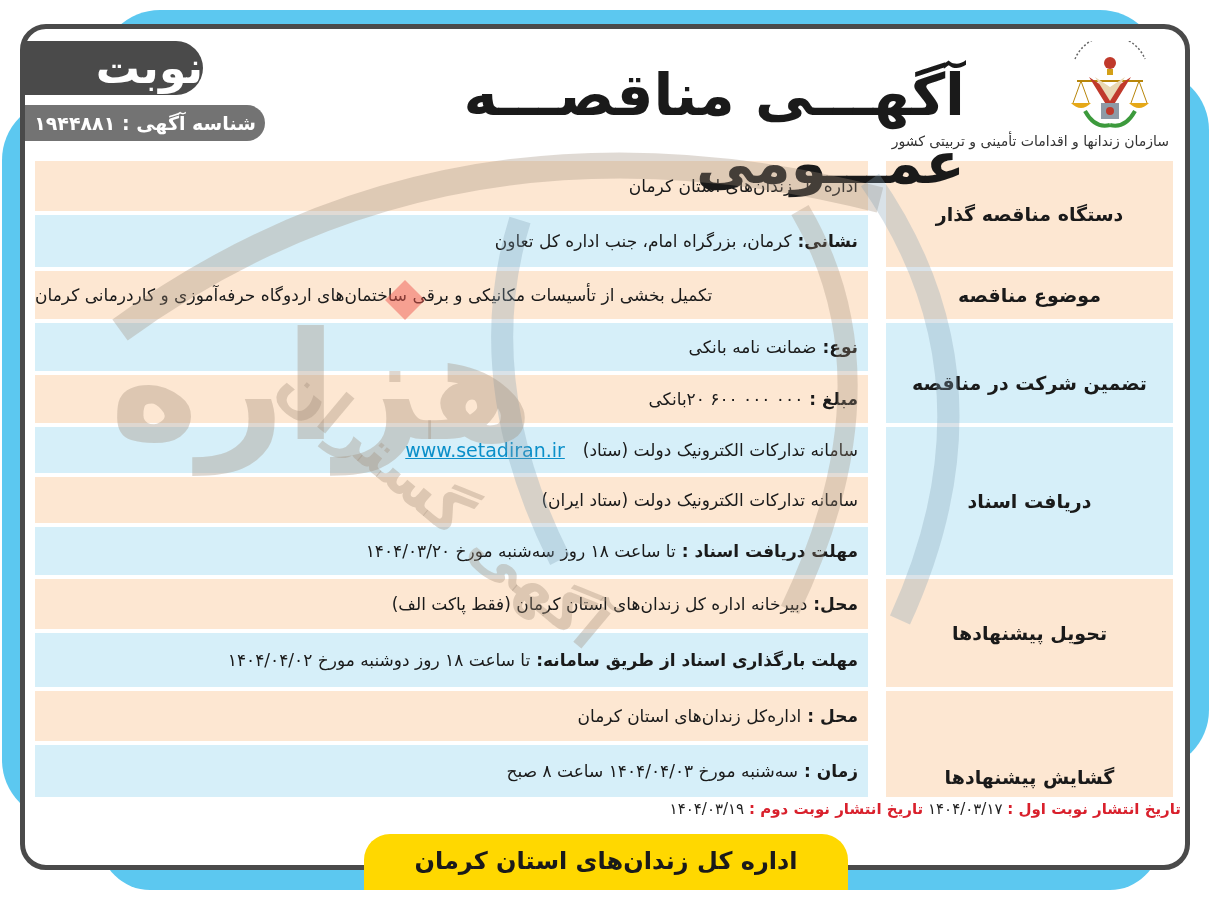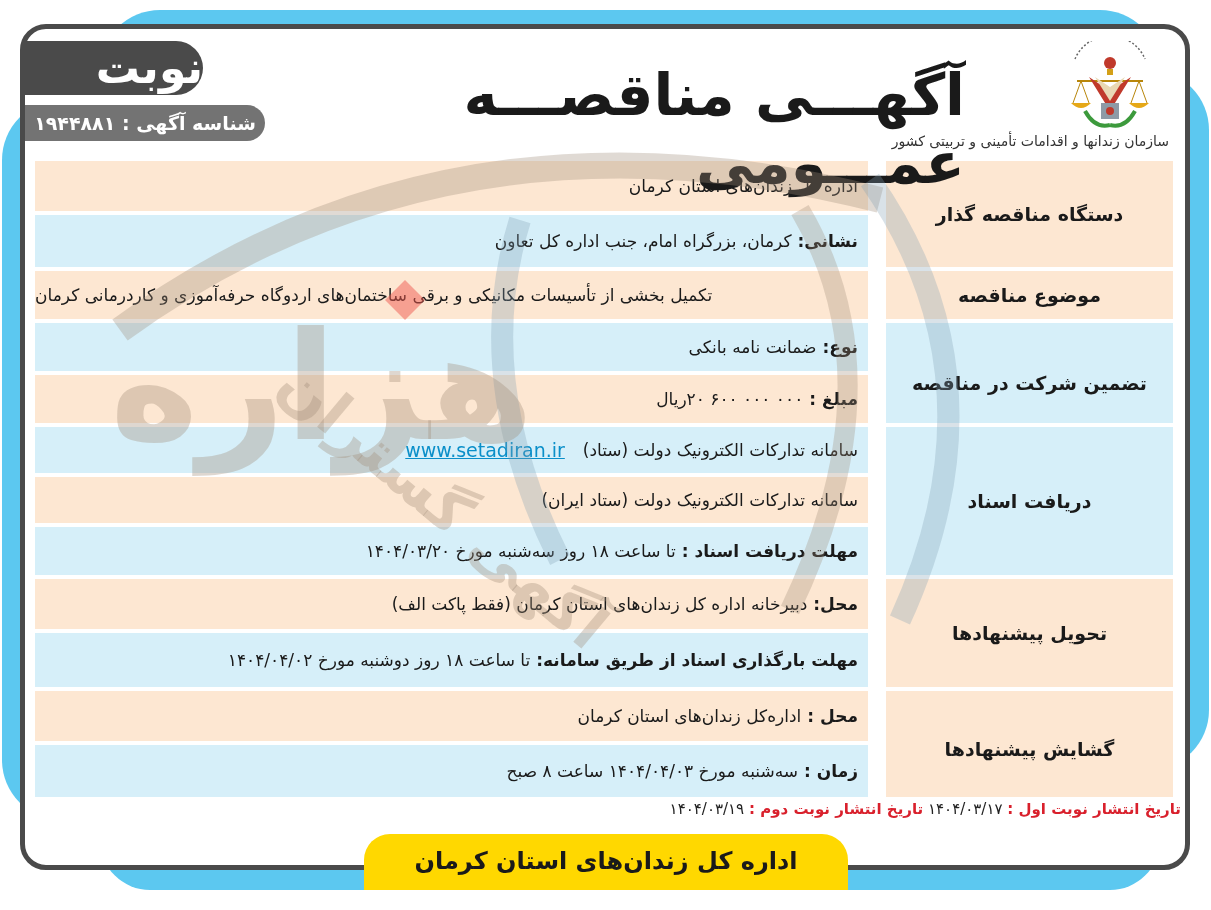--- a/index.html
+++ b/index.html
@@ -127,21 +127,21 @@
     <div class="row-bg blue" style="right:-8px; top:162px; width:287px; height:100px;"></div>
     <div class="row-bg blue" style="right:-8px; top:266px; width:287px; height:148px;"></div>
     <div class="row-bg peach" style="right:-8px; top:418px; width:287px; height:108px;"></div>
     <div class="row-bg peach" style="right:-8px; top:530px; width:287px; height:106px;"></div>
 
     <div class="label-cell" style="right:-8px; top:110px; width:287px; height:48px;">موضوع مناقصه</div>
     <div class="label-cell" style="right:-8px; top:0; width:287px; height:106px;">دستگاه مناقصه گذار</div>
     <div class="label-cell" style="right:-8px; top:162px; width:287px; height:119px;">تضمین شرکت در مناقصه</div>
     <div class="label-cell" style="right:-8px; top:266px; width:287px; height:148px;">دریافت اسناد</div>
     <div class="label-cell" style="right:-8px; top:418px; width:287px; height:108px;">تحویل پیشنهادها</div>
-    <div class="label-cell" style="right:-8px; top:530px; width:287px; height:116px;">گشایش پیشنهادها</div>
+    <div class="label-cell" style="right:-8px; top:558px; width:287px; height:116px;">گشایش پیشنهادها</div>
 
     <div class="row-bg peach" style="left:0; top:0; width:833px; height:50px;"></div>
     <div class="row-bg blue" style="left:0; top:54px; width:833px; height:52px;"></div>
     <div class="row-bg peach" style="left:0; top:110px; width:833px; height:48px;"></div>
     <div class="row-bg blue" style="left:0; top:162px; width:833px; height:48px;"></div>
     <div class="row-bg peach" style="left:0; top:214px; width:833px; height:48px;"></div>
     <div class="row-bg blue" style="left:0; top:266px; width:833px; height:46px;"></div>
     <div class="row-bg peach" style="left:0; top:316px; width:833px; height:46px;"></div>
     <div class="row-bg blue" style="left:0; top:366px; width:833px; height:48px;"></div>
     <div class="row-bg peach" style="left:0; top:418px; width:833px; height:50px;"></div>
@@ -159,21 +159,21 @@
     <div class="value-cell" style="left:0; top:110px; width:833px; height:48px;justify-content:flex-end;">
       <span>تکمیل بخشی از تأسیسات مکانیکی و برقی ساختمان‌های اردوگاه حرفه‌آموزی و کاردرمانی کرمان</span>
     </div>
     <div class="value-cell" style="left:0; top:162px; width:833px; height:48px;">
       <b>نوع:</b>
       <span>ضمانت نامه بانکی</span>
     </div>
     <div class="value-cell" style="left:0; top:214px; width:833px; height:48px;">
       <b>مبلغ :</b>
       <span class="amount-num">۲۰ ۶۰۰ ۰۰۰ ۰۰۰</span>
-      <span>ریال</span>
+      <span>بانکی</span>
     </div>
     <div class="value-cell" style="left:0; top:266px; width:833px; height:46px;">
       <span>سامانه تدارکات الکترونیک دولت (ستاد)</span>
       <a class="link">www.setadiran.ir</a>
     </div>
     <div class="value-cell" style="left:0; top:316px; width:833px; height:46px;">
       <span>سامانه تدارکات الکترونیک دولت (ستاد ایران)</span>
     </div>
     <div class="value-cell" style="left:0; top:366px; width:833px; height:48px;">
       <b>مهلت دریافت اسناد :</b>

